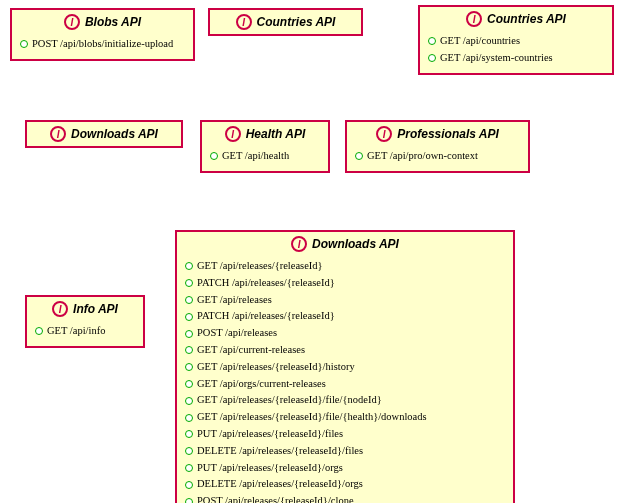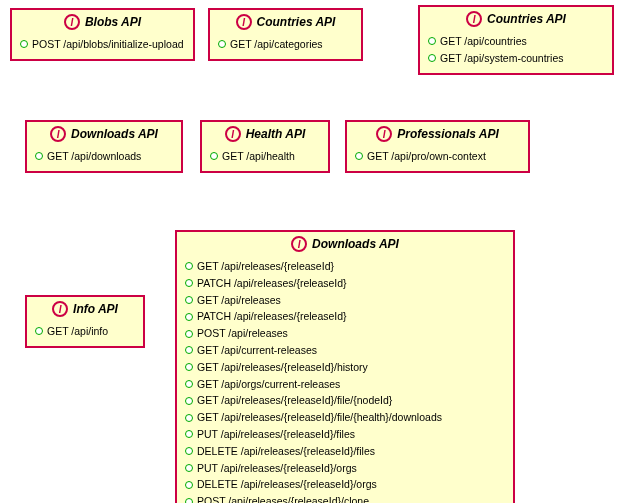--- a/index.html
+++ b/index.html
@@ -71,20 +71,21 @@
       width: 8px;
       height: 8px;
       border: 1.5px solid #00aa00;
       border-radius: 50%;
       background: #fff;
       flex-shrink: 0;
     }
 
     .endpoint-text {
       color: #000;
+      font-family: Liberation Serif, serif;
     }
   </style>
 </head>
 <body>
 
 <div class="canvas">
 <div class="api-box" style="left: 10px; top: 8px; width: 185px;">
       <div class="api-box-header">
         <span class="api-icon">I</span>
         <span>Blobs API</span>
@@ -94,26 +95,20 @@
           <span class="endpoint-dot"></span>
           <span class="endpoint-text">POST /api/blobs/initialize-upload</span>
         </div>
       </div>
     </div>
     <div class="api-box" style="left: 208px; top: 8px; width: 155px;">
       <div class="api-box-header">
         <span class="api-icon">I</span>
         <span>Countries API</span>
       </div>
-      <div class="api-body">
-        <div class="api-endpoint">
-          <span class="endpoint-dot"></span>
-          <span class="endpoint-text">GET /api/categories</span>
-        </div>
-      </div>
     </div>
     <div class="api-box" style="left: 418px; top: 5px; width: 196px;">
       <div class="api-box-header">
         <span class="api-icon">I</span>
         <span>Countries API</span>
       </div>
       <div class="api-body">
         <div class="api-endpoint">
           <span class="endpoint-dot"></span>
           <span class="endpoint-text">GET /api/countries</span>
@@ -122,26 +117,20 @@
           <span class="endpoint-dot"></span>
           <span class="endpoint-text">GET /api/system-countries</span>
         </div>
       </div>
     </div>
     <div class="api-box" style="left: 25px; top: 120px; width: 158px;">
       <div class="api-box-header">
         <span class="api-icon">I</span>
         <span>Downloads API</span>
       </div>
-      <div class="api-body">
-        <div class="api-endpoint">
-          <span class="endpoint-dot"></span>
-          <span class="endpoint-text">GET /api/downloads</span>
-        </div>
-      </div>
     </div>
     <div class="api-box" style="left: 200px; top: 120px; width: 130px;">
       <div class="api-box-header">
         <span class="api-icon">I</span>
         <span>Health API</span>
       </div>
       <div class="api-body">
         <div class="api-endpoint">
           <span class="endpoint-dot"></span>
           <span class="endpoint-text">GET /api/health</span>

